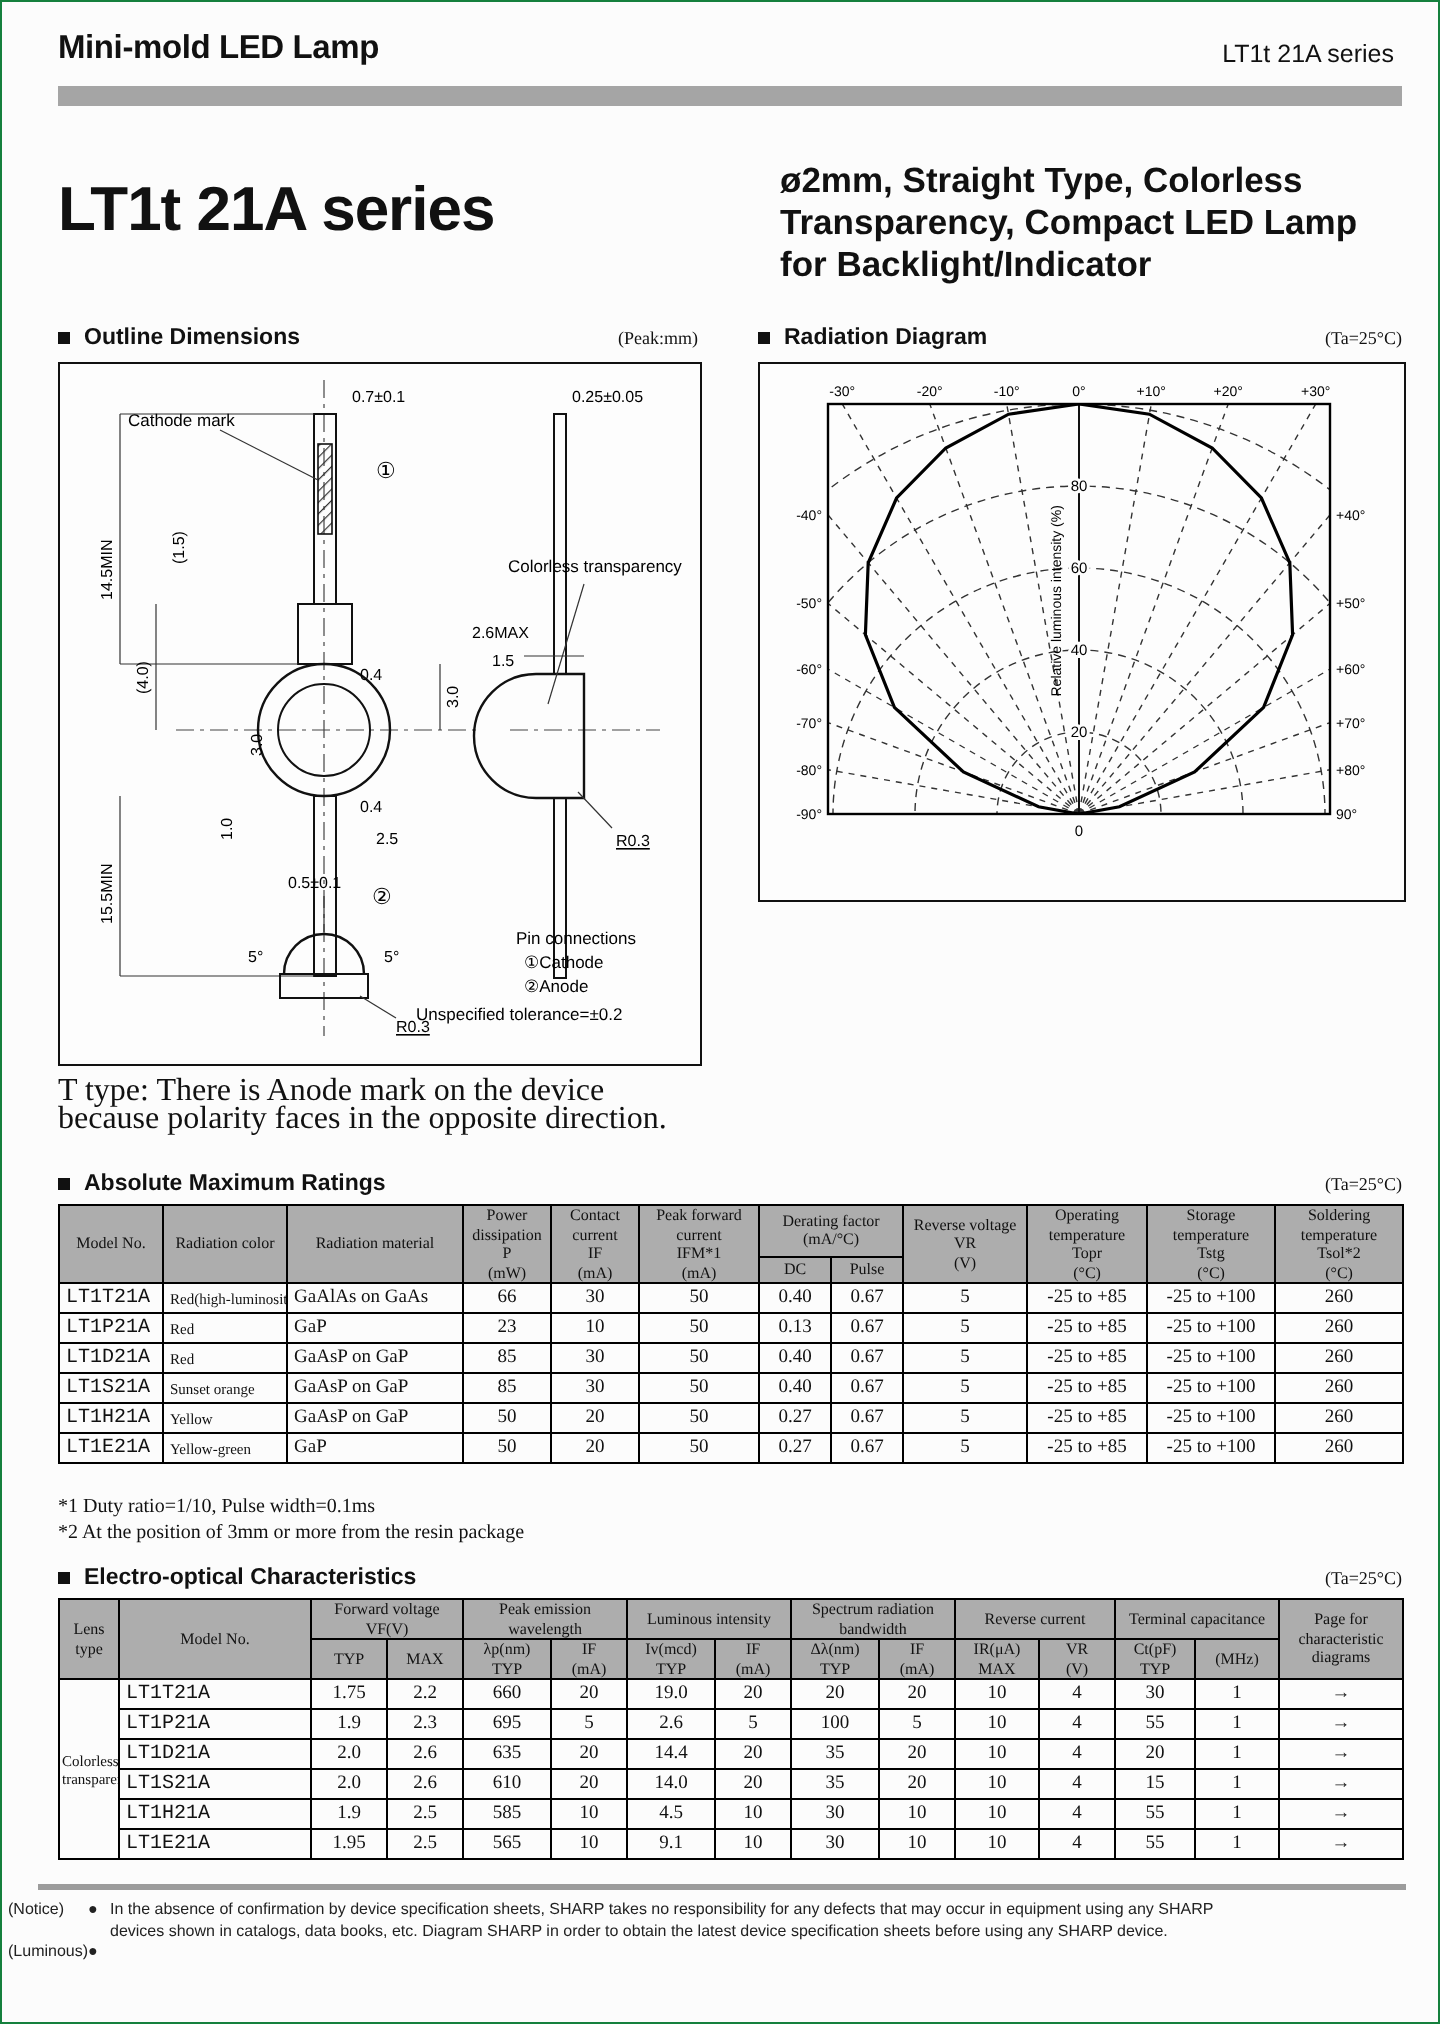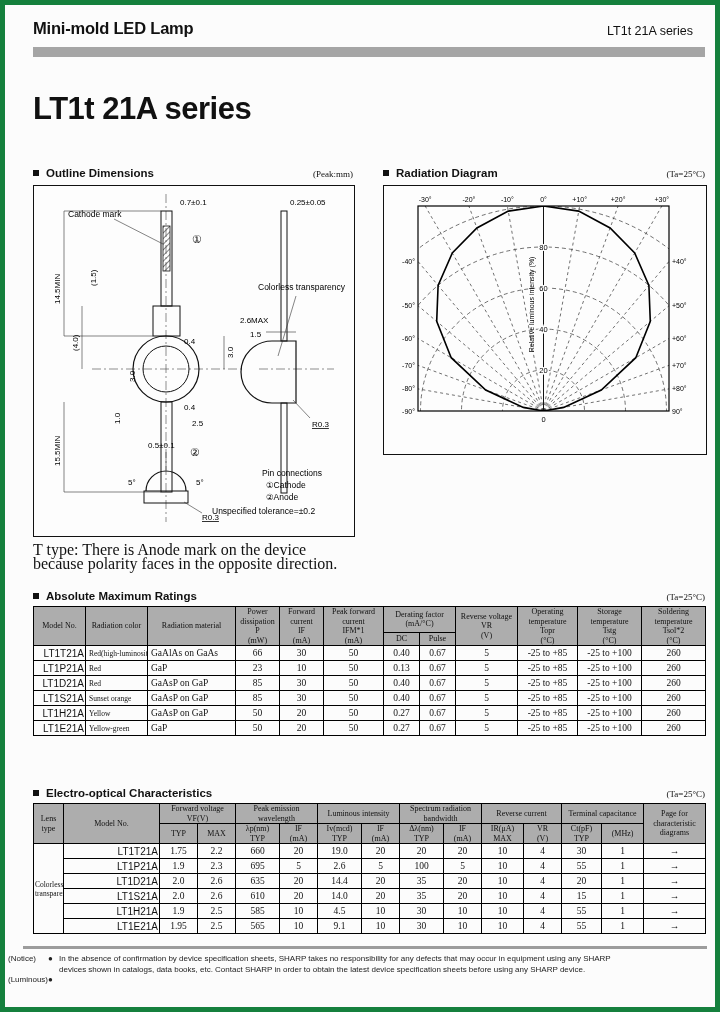--- a/index.html
+++ b/index.html
@@ -1,35 +1,35 @@
 <!DOCTYPE html>
 <html><head>
 <meta charset="utf-8">
 <style>
   html,body{margin:0;padding:0;background:#e8e8e8;}
-  .pg{position:relative;width:720px;height:1012px;background:#fcfcfc;border:5px solid #15803d;
+  .pg{position:relative;width:720px;height:1012px;background:#fcfcfc;border:1px solid #15803d;
       box-sizing:border-box;overflow:hidden;font-family:"Liberation Sans",sans-serif;color:#111;}
   .abs{position:absolute;}
   .brand{left:28px;top:14px;font-size:16.5px;font-weight:bold;letter-spacing:-0.2px;}
   .series{right:22px;top:19px;font-size:12.5px;}
   .graybar{left:28px;top:42px;width:672px;height:10px;background:#a5a5a5;}
   .bigtitle{left:28px;top:86px;font-size:31px;font-weight:bold;letter-spacing:-0.5px;}
   .subtitle{left:389px;top:79px;width:312px;font-size:17.5px;font-weight:bold;line-height:21px;}
   .sechead{display:flex;align-items:baseline;font-size:11.5px;font-weight:bold;}
   .sechead .sq{width:6px;height:6px;background:#111;margin-right:7px;align-self:center;}
   .sechead .cond{margin-left:auto;font-weight:normal;font-size:9px;font-family:"Liberation Serif",serif;}
   .box{border:1.5px solid #111;background:#fdfdfd;}
   .tnote{font-family:"Liberation Serif",serif;font-size:16px;line-height:14px;width:324px;}
   table{border-collapse:collapse;table-layout:fixed;}
   .dtable{border:1.5px solid #000;}
   .dtable th,.dtable td{border:1px solid #000;padding:0 1px;text-align:center;overflow:hidden;}
   .dtable th{background:#adadad;font-weight:normal;font-size:8px;line-height:9.5px;
              font-family:"Liberation Serif",serif;white-space:pre-line;}
   .dtable td{font-size:9.5px;height:14px;font-family:"Liberation Serif",serif;white-space:nowrap;}
-  .dtable td.model{text-align:right;font-family:Liberation Sans, sans-serif;font-size:10px;padding-left:3px;}
+  .dtable td.model{text-align:left;font-family:Liberation Mono, monospace;font-size:10px;padding-left:3px;}
   .dtable td.txt{text-align:left;padding-left:3px;}
   #amr-table td:nth-child(2){font-size:7.5px;}
   .dtable td.lens{font-size:7.5px;white-space:pre-line;line-height:9px;}
   .fnotes{font-family:"Liberation Serif",serif;font-size:10px;line-height:12.5px;}
   .footbar{left:18px;top:941px;width:684px;height:3px;background:#9c9c9c;}
   .footer{left:3px;top:949px;width:692px;font-size:8px;line-height:10.5px;color:#222;}
   .footrow{display:flex;}
   .footrow .lab{width:40px;flex:none;}
   .footrow .bul{width:11px;flex:none;}
   svg text{font-family:"Liberation Sans",sans-serif;}
@@ -37,20 +37,21 @@
 </head>
 <body>
 
 <div class="pg">
 
   <div class="abs brand">Mini-mold LED Lamp</div>
   <div class="abs series">LT1t 21A series</div>
   <div class="abs graybar"></div>
 
   <div class="abs bigtitle">LT1t 21A series</div>
+  <div class="abs subtitle">ø2mm, Straight Type, Colorless Transparency, Compact LED Lamp for Backlight/Indicator</div>
 
   <div class="abs sechead" style="left:28px;top:162px;width:320px;">
     <span class="sq"></span>
     <span>Outline Dimensions</span>
     <span class="cond">(Peak:mm)</span>
   </div>
   <div class="abs box" style="left:28px;top:180px;width:320px;height:350px;">
     <svg width="317" height="347" viewBox="0 0 317 347">
       <defs>
         <pattern id="hatch" width="4" height="4" patternUnits="userSpaceOnUse" patternTransform="rotate(45)">
@@ -210,21 +211,21 @@
         <col style="width:64px">
     </colgroup>
   <thead>
         <tr>
           <th rowspan="2">Model No.</th>
           <th rowspan="2">Radiation color</th>
           <th rowspan="2">Radiation material</th>
           <th rowspan="2">Power dissipation
 P
 (mW)</th>
-          <th rowspan="2">Forward current
+          <th rowspan="2">Contact current
 IF
 (mA)</th>
           <th rowspan="2">Peak forward current
 IFM*1
 (mA)</th>
           <th colspan="2">Derating factor
 (mA/°C)</th>
           <th rowspan="2">Reverse voltage
 VR
 (V)</th>
@@ -323,20 +324,24 @@
           <td>50</td>
           <td>0.27</td>
           <td>0.67</td>
           <td>5</td>
           <td>-25 to +85</td>
           <td>-25 to +100</td>
           <td>260</td>
         </tr>
       </tbody>
     </table>
+  <div class="abs fnotes" style="left:28px;top:747px;">
+    <div>*1  Duty ratio=1/10, Pulse width=0.1ms</div>
+    <div>*2  At the position of 3mm or more from the resin package</div>
+  </div>
 
   <div class="abs sechead" style="left:28px;top:782px;width:672px;">
     <span class="sq"></span>
     <span>Electro-optical Characteristics</span>
     <span class="cond">(Ta=25°C)</span>
   </div>
   <table id="eo-table" class="abs dtable" style="left:28px;top:798px;width:672px;">
     <colgroup>
       <col style="width:30px">
         <col style="width:96px">
@@ -496,21 +501,21 @@
       </tbody>
     </table>
 
   <div class="abs footbar"></div>
   <div class="abs footer">
     <div class="footrow">
       <span class="lab">(Notice)</span>
       <span class="bul">●</span>
       <span>
         <span>In the absence of confirmation by device specification sheets, SHARP takes no responsibility for any defects that may occur in equipment using any SHARP</span><br>
-        <span>devices shown in catalogs, data books, etc. Contact SHARP in order to obtain the latest device specification sheets before using any SHARP device.</span>
+        <span>devices shown in catalogs, data books, etc. Diagram SHARP in order to obtain the latest device specification sheets before using any SHARP device.</span>
       </span>
     </div>
     <div class="footrow">
       <span class="lab">(Luminous)</span>
       <span class="bul">●</span>
     </div>
   </div>
 
 </div>
 

